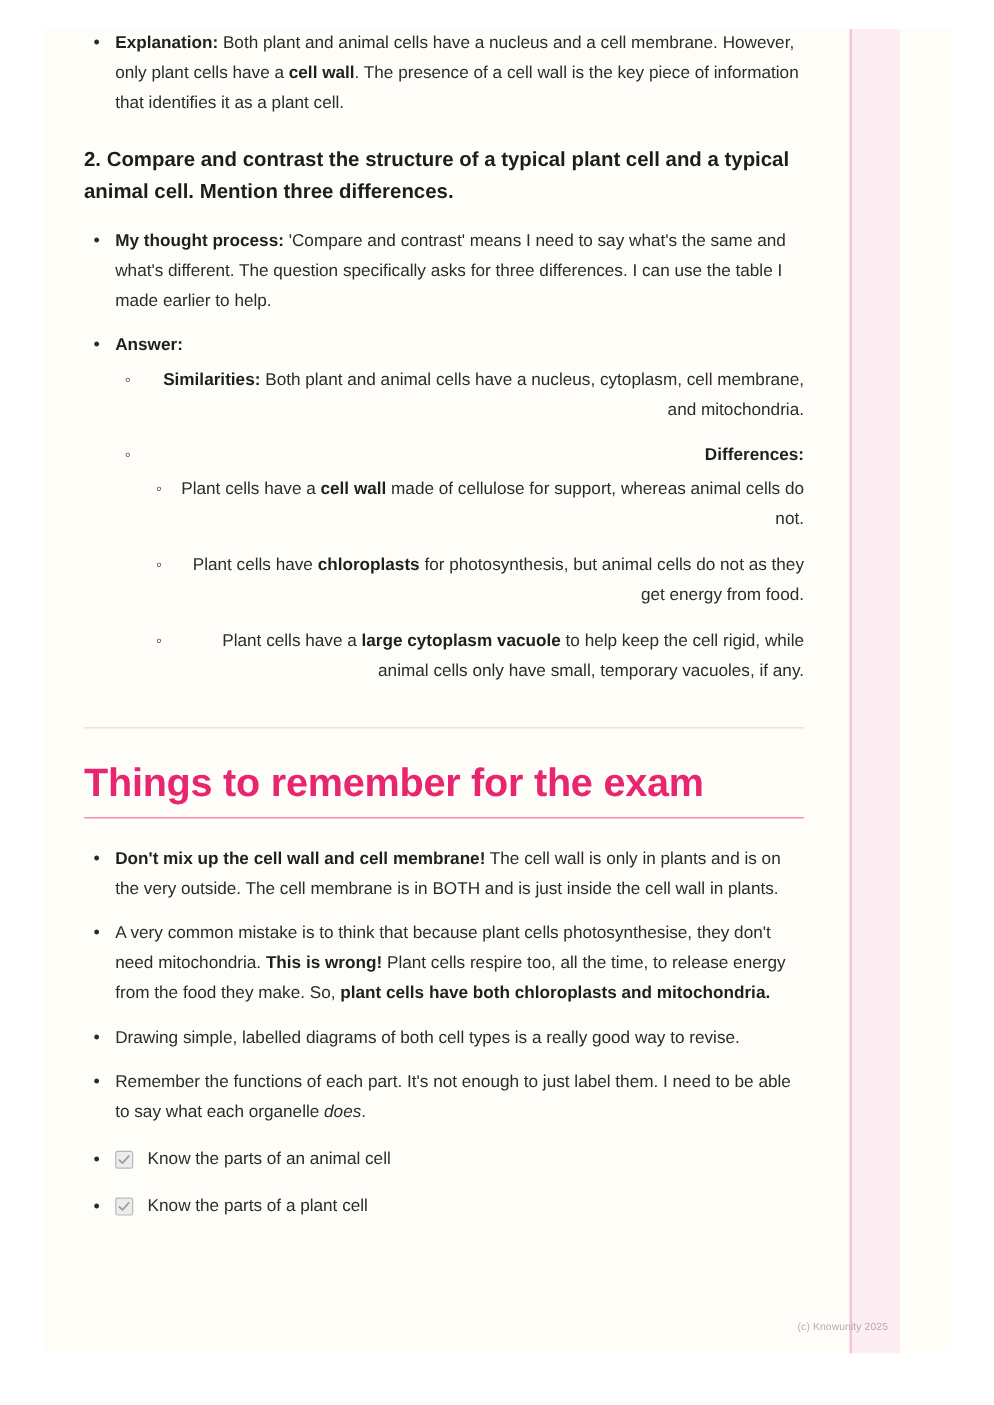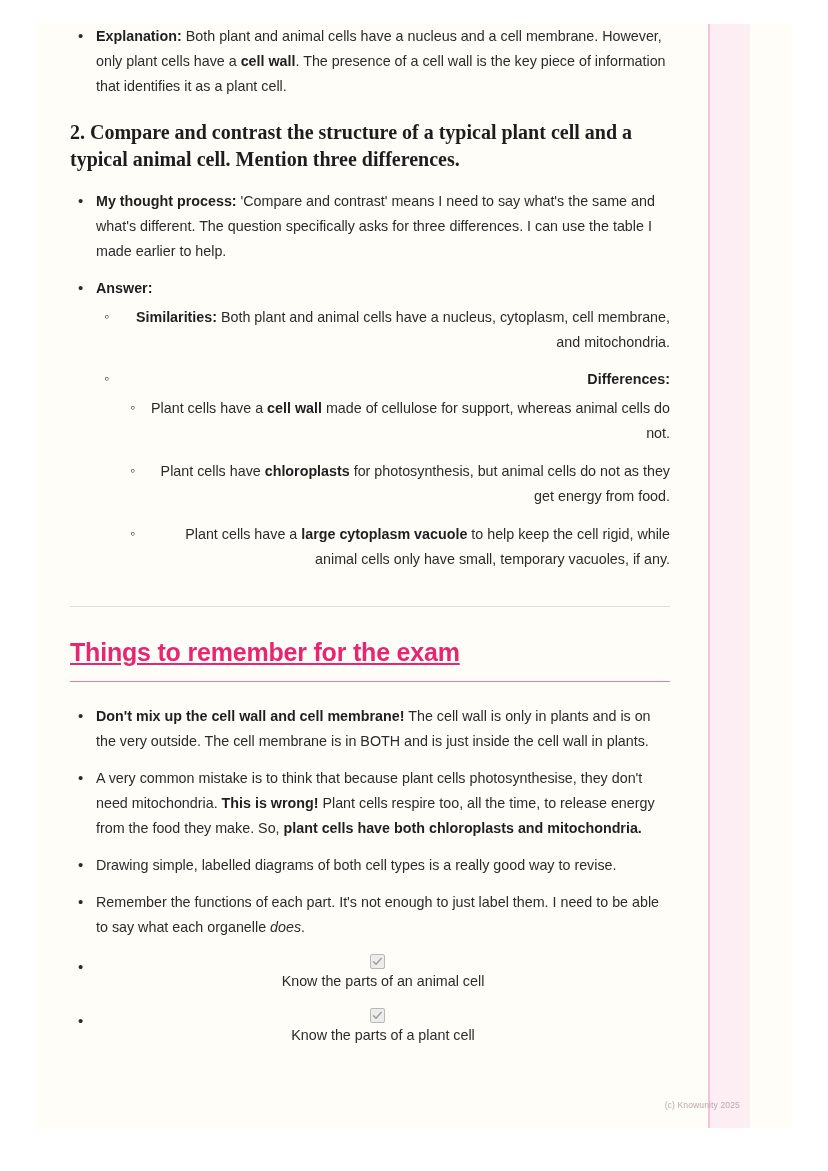--- a/index.html
+++ b/index.html
@@ -106,41 +106,39 @@
     left: 8px;
     top: -1px;
     font-size: 14px;
     color: #2b2b2b;
   }
   b, .b { font-weight: bold; color: #1f1f1f; }
   i, .i { font-style: italic; }
 
   .q-heading {
     font-weight: bold;
-    font-size: 20px;
+    font-size: 17px;
     line-height: 27px;
     color: #1d1d1d;
     margin: 20px 0 16px 0;
-    font-family: Liberation Serif, serif;
   }
 
   hr.sep {
     border: none;
     border-top: 1px solid #e2ded4;
     margin: 34px 0 30px 0;
   }
 
   h2.section-title {
-    font-size: 25px;
+    font-size: 33px;
     line-height: 30px;
     font-weight: bold;
     color: #e8256f;
     margin: 0 0 0 0;
     letter-spacing: -0.2px;
-    text-decoration: underline;
   }
   .title-rule {
     border: none;
     border-top: 1.6px solid #f178a3;
     margin: 14px 0 22px 0;
   }
 
   .checklist-label {
     font-weight: bold;
     font-size: 14.3px;
@@ -151,21 +149,20 @@
     margin: 0;
     padding: 0;
     list-style: none;
   }
   ul.checklist > li {
     position: relative;
     padding-left: 26px;
     margin: 14px 0 14px 0;
     display: flex;
     align-items: center;
-    flex-direction: column;
   }
   ul.checklist > li::before {
     content: "\2022";
     position: absolute;
     left: 8px;
     top: 0px;
     font-size: 15px;
     color: #2b2b2b;
   }
   .checkbox {

